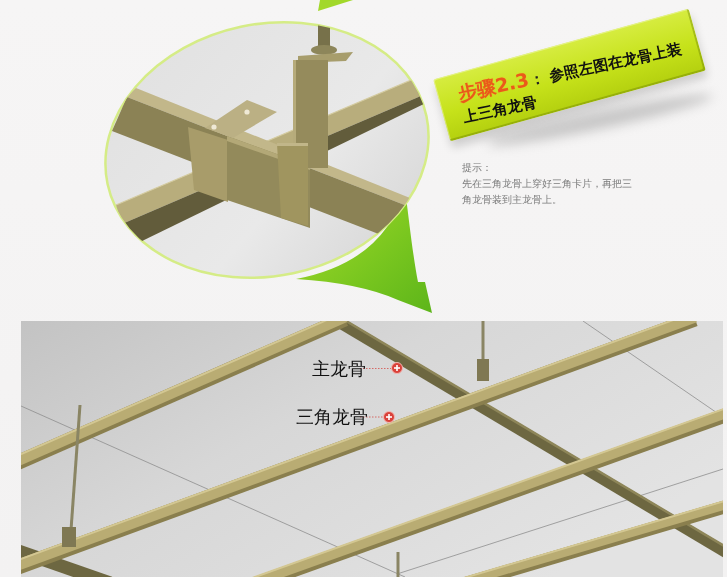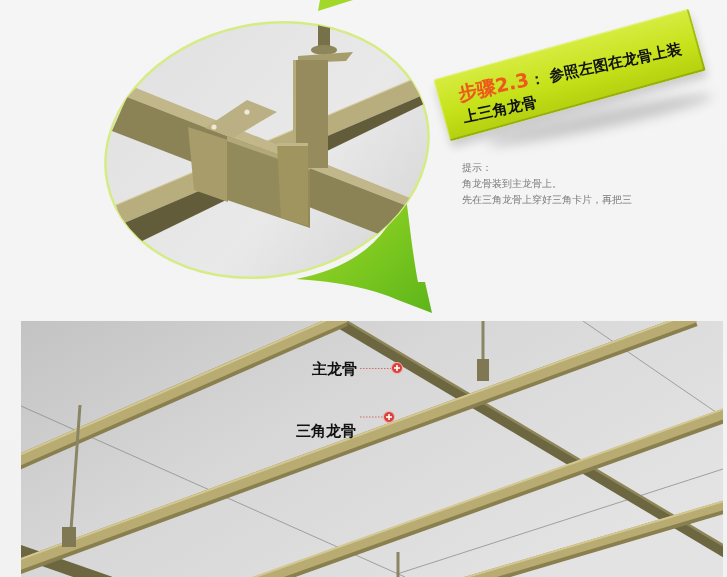--- a/index.html
+++ b/index.html
@@ -23,21 +23,21 @@
   }
   .step { color: #ea5a1a; font-size: 19px; font-weight: bold; text-shadow: 0 0 1px rgba(255,160,40,0.6); }
   .colon { color: #222; font-size: 15px; font-weight: bold; margin: 0 5px 0 1px; }
   .instr { color: #111; font-size: 15px; font-weight: bold; }
   .line2 { color: #111; font-size: 15px; font-weight: bold; }
   .tip {
     position: absolute; left: 462px; top: 160px;
     font-size: 10px; line-height: 16px; color: #7c7c7c; white-space: nowrap;
   }
   .callout {
-    position: absolute; font-size: 15px; line-height: 18px; font-weight: bold; color: #111; white-space: nowrap;
+    position: absolute; font-size: 18px; line-height: 18px; font-weight: normal; color: #111; white-space: nowrap;
   }
 </style>
 </head>
 <body>
 
 <div class="page">
 
   <svg class="art" width="727" height="577" viewBox="0 0 727 577">
     <defs>
       <linearGradient id="gCirc" x1="0" y1="0" x2="1" y2="1">
@@ -174,20 +174,20 @@
     <div class="banner-text">
       <div>
         <span class="step">步骤2.3</span><span class="colon">：</span><span class="instr">参照左图在龙骨上装</span>
       </div>
       <div class="line2">上三角龙骨</div>
     </div>
   </div>
 
   <div class="tip">
     <div>提示：</div>
+    <div>先在三角龙骨上穿好三角卡片，再把三</div>
     <div>角龙骨装到主龙骨上。</div>
-    <div>先在三角龙骨上穿好三角卡片，再把三</div>
   </div>
 
   <div class="callout" style="left:312px; top:360px;">主龙骨</div>
-  <div class="callout" style="left:296px; top:408px;margin-top:14px;">三角龙骨</div>
+  <div class="callout" style="left:296px; top:408px;">三角龙骨</div>
 
 </div>
 
 </body></html>

